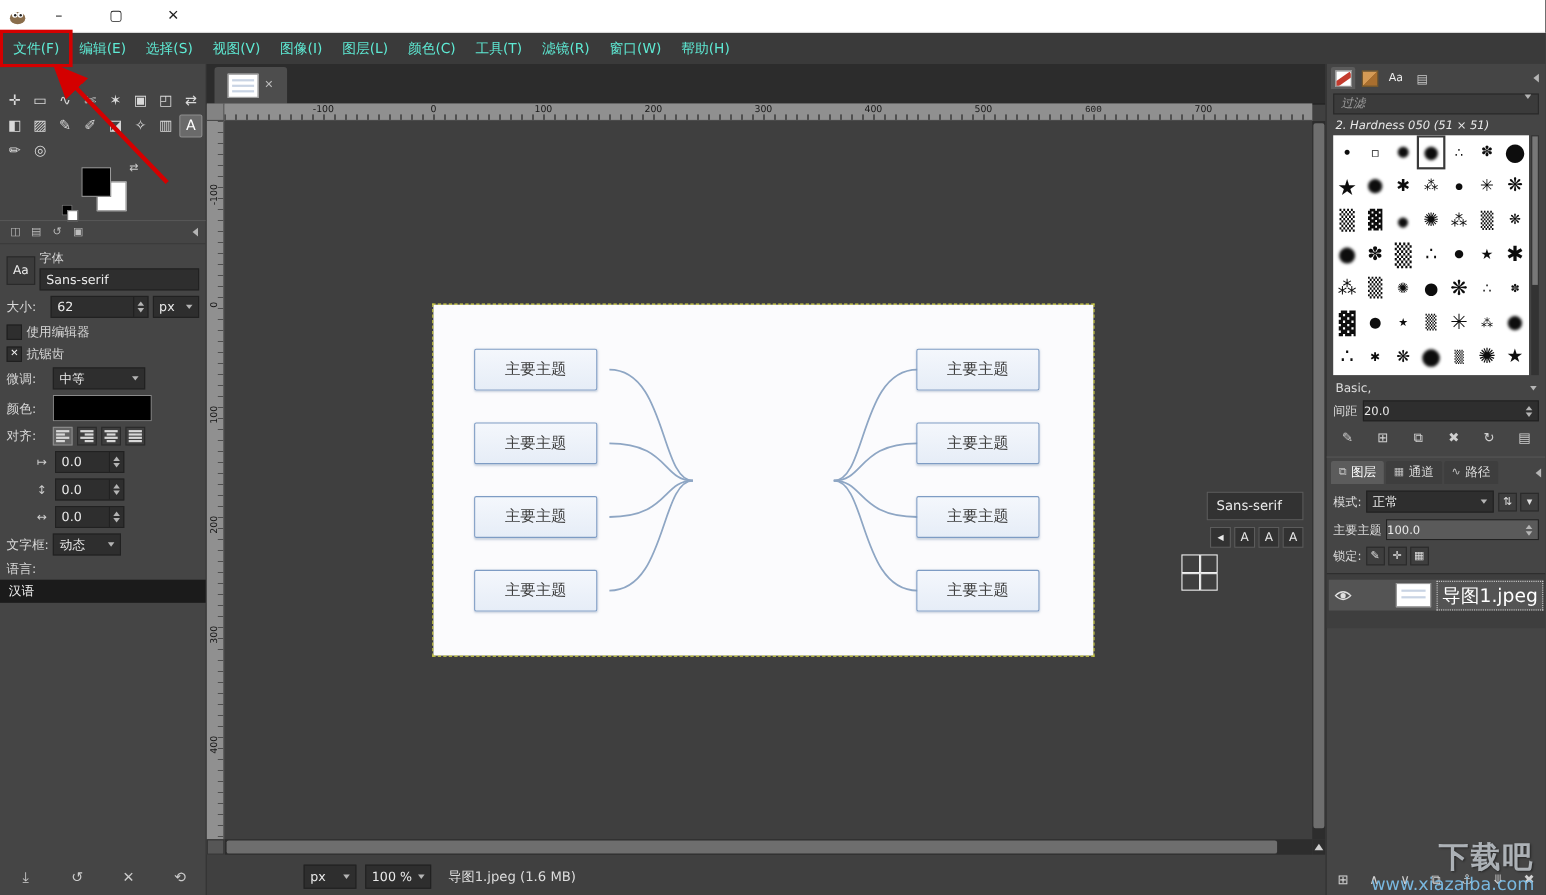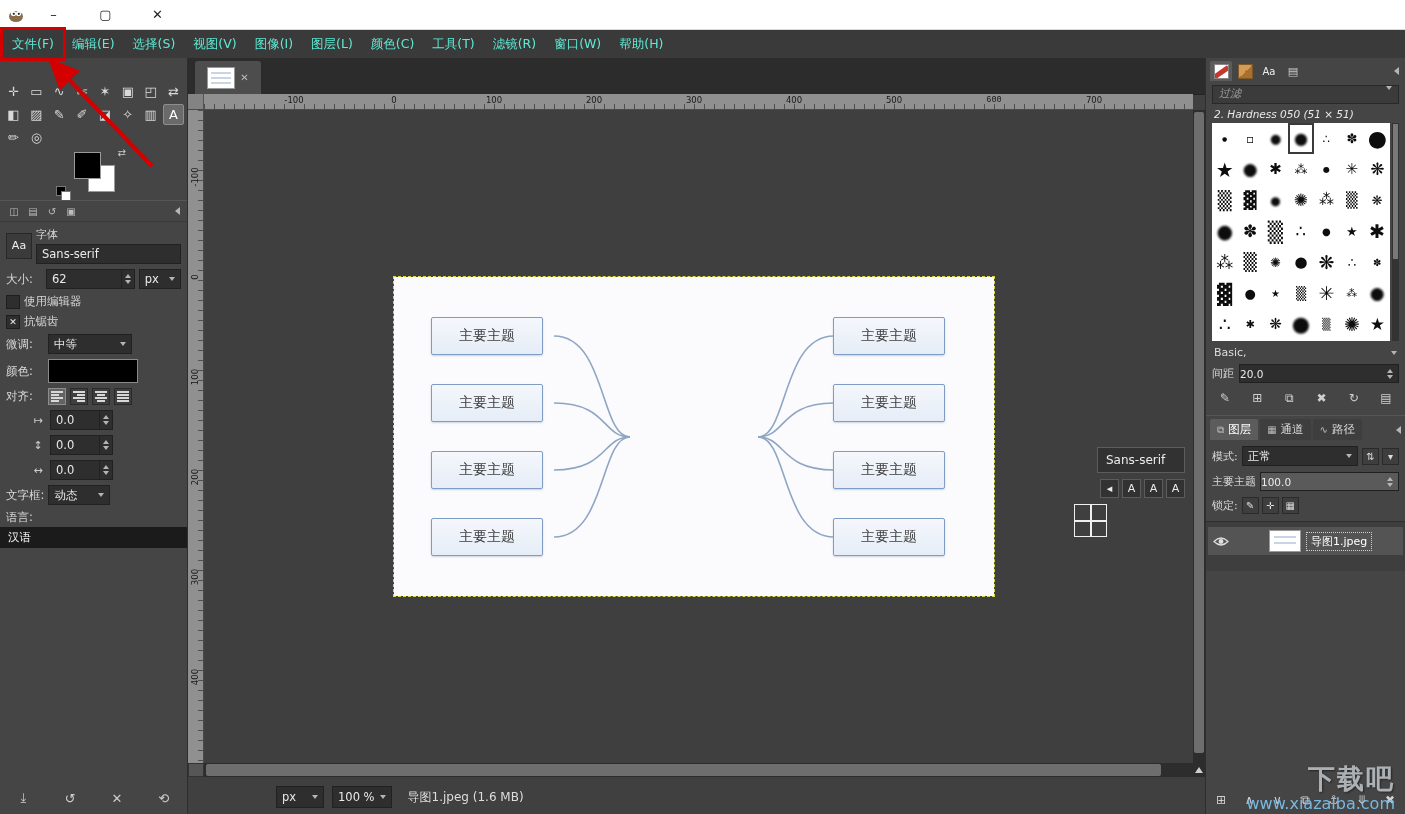--- a/index.html
+++ b/index.html
@@ -119,21 +119,21 @@
   .dtab{display:flex;align-items:center;gap:4px;padding:3px 7px;font-size:11.5px;color:#ddd;background:#3e3e3e;border-radius:2px 2px 0 0;}
   .dtab.active{background:#5c5c5c;color:#fff;}
   .dtab .dg{font-size:10px;color:#bfbfbf;}
   #mode-row,#opacity-row,#lock-row{display:flex;align-items:center;gap:4px;margin:6px 6px 0;}
   .sm-btn{width:17px;height:17px;background:#3e3e3e;border:1px solid #2a2a2a;color:#ddd;font-size:10px;display:flex;align-items:center;justify-content:center;box-sizing:border-box;}
   #layer-list{margin-top:7px;background:#3e3e3e;border-top:1px solid #2d2d2d;height:44px;padding-top:5px;}
   #layer-row{display:flex;align-items:center;height:28px;background:#545454;margin:0 2px;padding:0 5px;gap:6px;}
   #layer-thumb{width:30px;height:20px;background:#fff;border:1px solid #999;position:relative;margin-left:34px;flex:none;}
   #layer-thumb i{position:absolute;left:4px;right:4px;height:2px;background:#c9d4e4;}
   #layer-thumb i:nth-child(1){top:5px;}#layer-thumb i:nth-child(2){top:11px;}
-  #layer-name{font-size:11px;color:#fff;outline:1px dotted #cfcfcf;padding:1px 4px;white-space:nowrap;text-align:center;}
+  #layer-name{font-size:17px;color:#fff;outline:1px dotted #cfcfcf;padding:1px 4px;white-space:nowrap;text-align:center;}
   #layer-actions{position:absolute;bottom:4px;left:5px;right:5px;display:flex;justify-content:space-between;}
   .la-btn{width:20px;height:20px;color:#d2d2d2;font-size:12px;display:flex;align-items:center;justify-content:center;}
   
   #float-font{position:absolute;left:1097px;top:447px;width:88px;height:26px;background:#323232;border:1px solid #5c5c5c;color:#ededed;font-size:12px;display:flex;align-items:center;padding:0 8px;box-sizing:border-box;z-index:40;}
   #float-buttons{position:absolute;left:1100px;top:479px;display:flex;gap:3px;z-index:40;}
   .fbtn{width:19px;height:19px;background:#323232;border:1px solid #5c5c5c;color:#eaeaea;font-size:11px;display:flex;align-items:center;justify-content:center;box-sizing:border-box;}
   #float-grid{position:absolute;left:1074px;top:504px;width:33px;height:33px;display:grid;grid-template-columns:1fr 1fr;grid-template-rows:1fr 1fr;z-index:40;}
   #float-grid i{border:1.5px solid #f0f0f0;}
   #annotation{position:absolute;left:0;top:0;z-index:50;pointer-events:none;}
   #watermark{position:absolute;right:10px;bottom:1px;text-align:right;z-index:60;}

